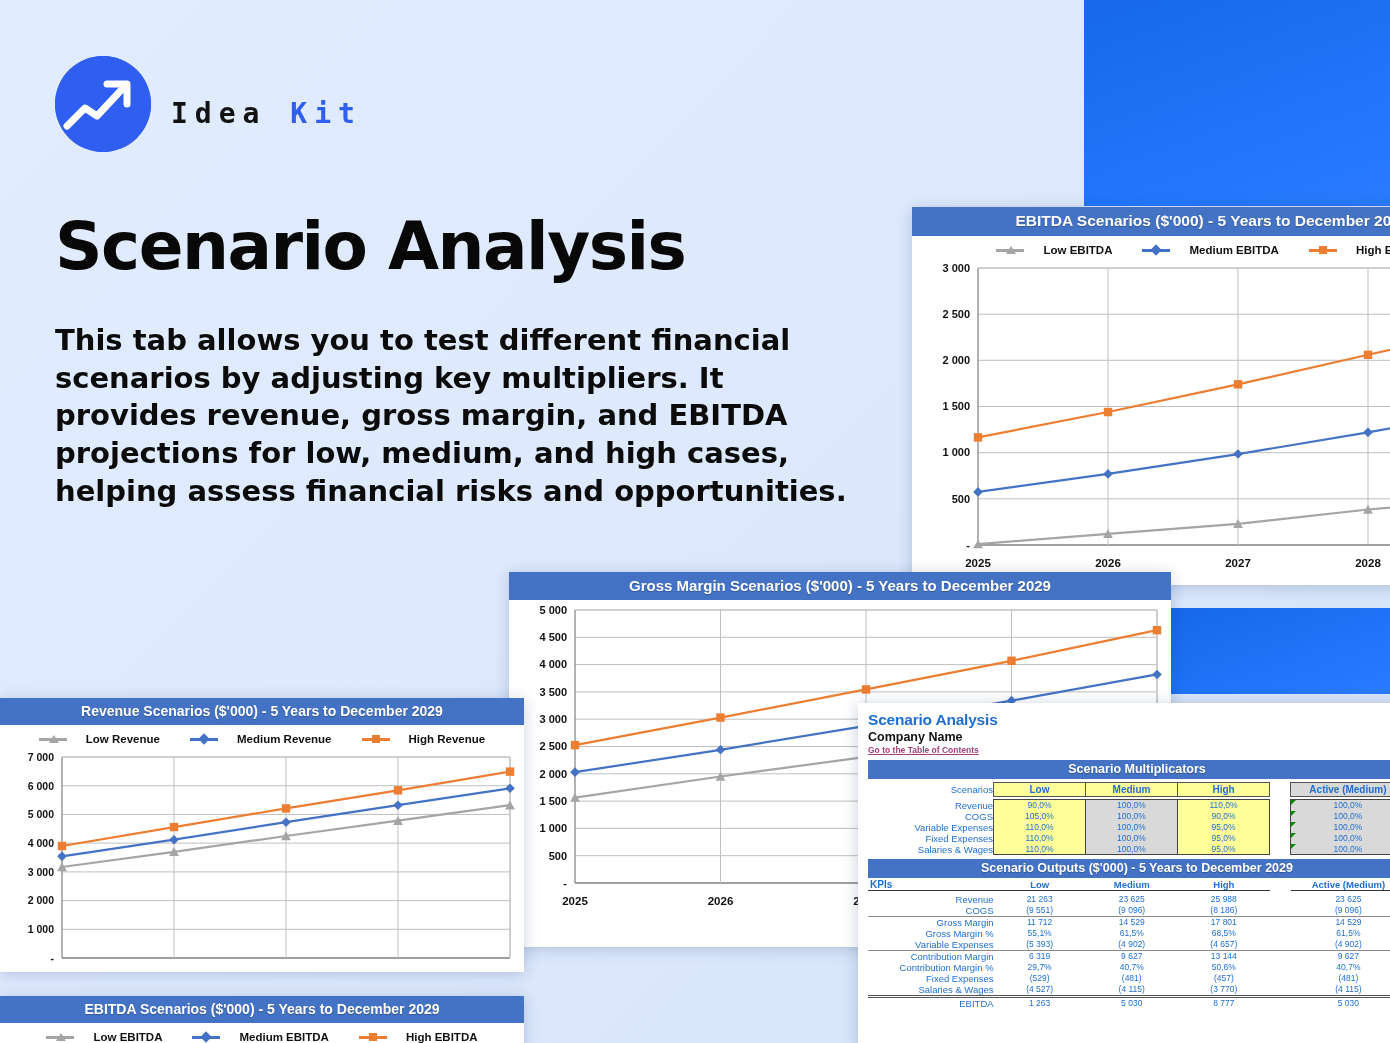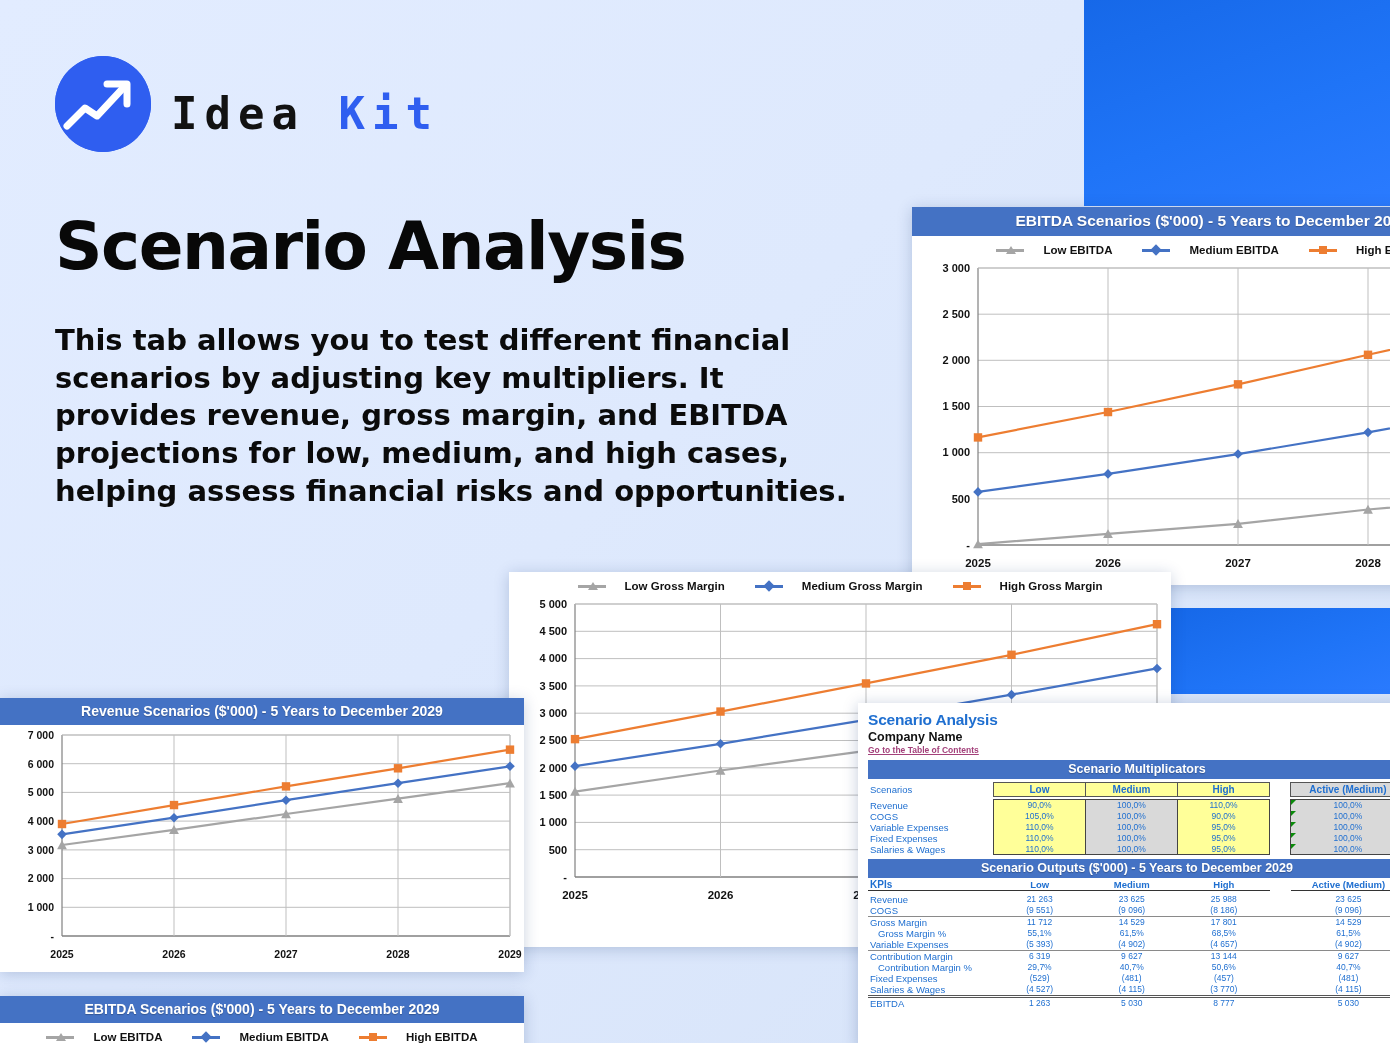--- a/index.html
+++ b/index.html
@@ -31,21 +31,21 @@
     background: #2f5ef0;
     position: relative; flex: none;
   }
   #brand-logo svg { position: absolute; left: 0; top: 0; }
   .brand-text { line-height: 1; }
   #brand-name {
     font-size: 54px; font-weight: 700; letter-spacing: -1px;
     color: #050505; font-family: "DejaVu Sans", sans-serif;
   }
   #brand-sub {
-    font-size: 44px; font-weight: 700; letter-spacing: 7px;
+    font-size: 28px; font-weight: 700; letter-spacing: 7px;
     color: #121212; margin-top: 20px;
     font-family: "DejaVu Sans Mono", monospace;
   }
   #brand-sub .kit { color: #2f5ef0; }
 
   
   #page-title {
     position: absolute; left: 55px; top: 208px;
     font-size: 66px; font-weight: 700; letter-spacing: -1.5px;
     color: #080808; font-family: "DejaVu Sans", sans-serif;
@@ -105,21 +105,21 @@
     text-decoration: underline; margin-top: 1px; display: inline-block;
   }
   .band {
     background: #4472c4; color: #fff;
     font-size: 12.5px; font-weight: 700; text-align: center;
     padding: 2px 0 3px;
     text-shadow: 0 1px 1px rgba(0,0,0,0.25);
   }
   .sa-table { width: 100%; border-collapse: collapse; color: #1f6fd0; }
   .sa-table td, .sa-table th { font-weight: 400; padding: 0; }
-  .lbl { padding-left: 2px !important; text-align: left; white-space: nowrap; font-size: 9.5px; }
+  .lbl { padding-left: 2px !important; text-align: right; white-space: nowrap; font-size: 9.5px; }
   .num { text-align: center; font-size: 8.5px; }
 
   
   #mult-table { margin-top: 3px; }
   #mult-table .hdr-cell {
     font-weight: 700; font-size: 10px; text-align: center;
     background: #ffff99; border: 1px solid #555; padding: 1px 0;
   }
   #mult-table .hdr-active {
     font-weight: 700; font-size: 10px; text-align: center;
@@ -248,43 +248,21 @@
         <rect x="61.8" y="175.23166666666668" width="8.4" height="8.4" fill="#ed7d31"></rect>
         <rect x="191.8" y="149.84" width="8.4" height="8.4" fill="#ed7d31"></rect>
         <rect x="321.8" y="122.14" width="8.4" height="8.4" fill="#ed7d31"></rect>
         <rect x="451.8" y="92.59333333333332" width="8.4" height="8.4" fill="#ed7d31"></rect>
         <rect x="581.8" y="63.50833333333334" width="8.4" height="8.4" fill="#ed7d31"></rect>
       </svg>
     </div>
   </div>
 
 <div class="chart-card" id="card-gross-margin" style="left:509px; top:572px; width:662px; height:375px;">
-    <div class="chart-legend">
-      <div class="legend-item">
-        <span class="legend-mark">
-          <i style="background:#a5a5a5"></i>
-          <b style="width:0;height:0;background:none;border-left:5px solid transparent;border-right:5px solid transparent;border-bottom:8px solid #a5a5a5"></b>
-        </span>
-        <span>Low Gross Margin</span>
-      </div>
-      <div class="legend-item">
-        <span class="legend-mark">
-          <i style="background:#4472c4"></i>
-          <b style="background:#4472c4;transform:rotate(45deg)"></b>
-        </span>
-        <span>Medium Gross Margin</span>
-      </div>
-      <div class="legend-item">
-        <span class="legend-mark">
-          <i style="background:#ed7d31"></i>
-          <b style="background:#ed7d31"></b>
-        </span>
-        <span>High Gross Margin</span>
-      </div>
-    </div>
+    <div class="chart-title" style="font-size: 15px;">Gross Margin Scenarios ($'000) - 5 Years to December 2029</div>
     <div class="plot">
       <svg width="662" height="325">
         <rect x="66" y="10" width="582" height="273" fill="#ffffff"></rect>
         <line x1="66" y1="283.0" x2="648" y2="283.0" stroke="#808080" stroke-width="1.4"></line>
         <text x="58" y="286.8" text-anchor="end" font-family="Liberation Sans, sans-serif" font-size="11" font-weight="bold" fill="#111">-</text>
         <line x1="66" y1="255.7" x2="648" y2="255.7" stroke="#bfbfbf" stroke-width="1"></line>
         <text x="58" y="259.5" text-anchor="end" font-family="Liberation Sans, sans-serif" font-size="11" font-weight="bold" fill="#111">500</text>
         <line x1="66" y1="228.4" x2="648" y2="228.4" stroke="#bfbfbf" stroke-width="1"></line>
         <text x="58" y="232.20000000000002" text-anchor="end" font-family="Liberation Sans, sans-serif" font-size="11" font-weight="bold" fill="#111">1 000</text>
         <line x1="66" y1="201.1" x2="648" y2="201.1" stroke="#bfbfbf" stroke-width="1"></line>
@@ -332,20 +310,43 @@
         <rect x="207.3" y="113.36200000000001" width="8.4" height="8.4" fill="#ed7d31"></rect>
         <rect x="352.8" y="85.24300000000001" width="8.4" height="8.4" fill="#ed7d31"></rect>
         <rect x="498.3" y="56.57799999999999" width="8.4" height="8.4" fill="#ed7d31"></rect>
         <rect x="643.8" y="26.002" width="8.4" height="8.4" fill="#ed7d31"></rect>
       </svg>
     </div>
   </div>
 
 <div class="chart-card" id="card-revenue" style="left:0px; top:698px; width:524px; height:274px;">
     <div class="chart-title" style="font-size: 14px;">Revenue Scenarios ($'000) - 5 Years to December 2029</div>
+    <div class="chart-legend">
+      <div class="legend-item">
+        <span class="legend-mark">
+          <i style="background:#a5a5a5"></i>
+          <b style="width:0;height:0;background:none;border-left:5px solid transparent;border-right:5px solid transparent;border-bottom:8px solid #a5a5a5"></b>
+        </span>
+        <span>Low Revenue</span>
+      </div>
+      <div class="legend-item">
+        <span class="legend-mark">
+          <i style="background:#4472c4"></i>
+          <b style="background:#4472c4;transform:rotate(45deg)"></b>
+        </span>
+        <span>Medium Revenue</span>
+      </div>
+      <div class="legend-item">
+        <span class="legend-mark">
+          <i style="background:#ed7d31"></i>
+          <b style="background:#ed7d31"></b>
+        </span>
+        <span>High Revenue</span>
+      </div>
+    </div>
     <div class="plot">
       <svg width="524" height="249">
         <rect x="62" y="10" width="448" height="201" fill="#ffffff"></rect>
         <line x1="62" y1="211.0" x2="510" y2="211.0" stroke="#808080" stroke-width="1.4"></line>
         <text x="54" y="214.8" text-anchor="end" font-family="Liberation Sans, sans-serif" font-size="10.5" font-weight="bold" fill="#111">-</text>
         <line x1="62" y1="182.3" x2="510" y2="182.3" stroke="#bfbfbf" stroke-width="1"></line>
         <text x="54" y="186.0857142857143" text-anchor="end" font-family="Liberation Sans, sans-serif" font-size="10.5" font-weight="bold" fill="#111">1 000</text>
         <line x1="62" y1="153.6" x2="510" y2="153.6" stroke="#bfbfbf" stroke-width="1"></line>
         <text x="54" y="157.37142857142857" text-anchor="end" font-family="Liberation Sans, sans-serif" font-size="10.5" font-weight="bold" fill="#111">2 000</text>
         <line x1="62" y1="124.9" x2="510" y2="124.9" stroke="#bfbfbf" stroke-width="1"></line>

